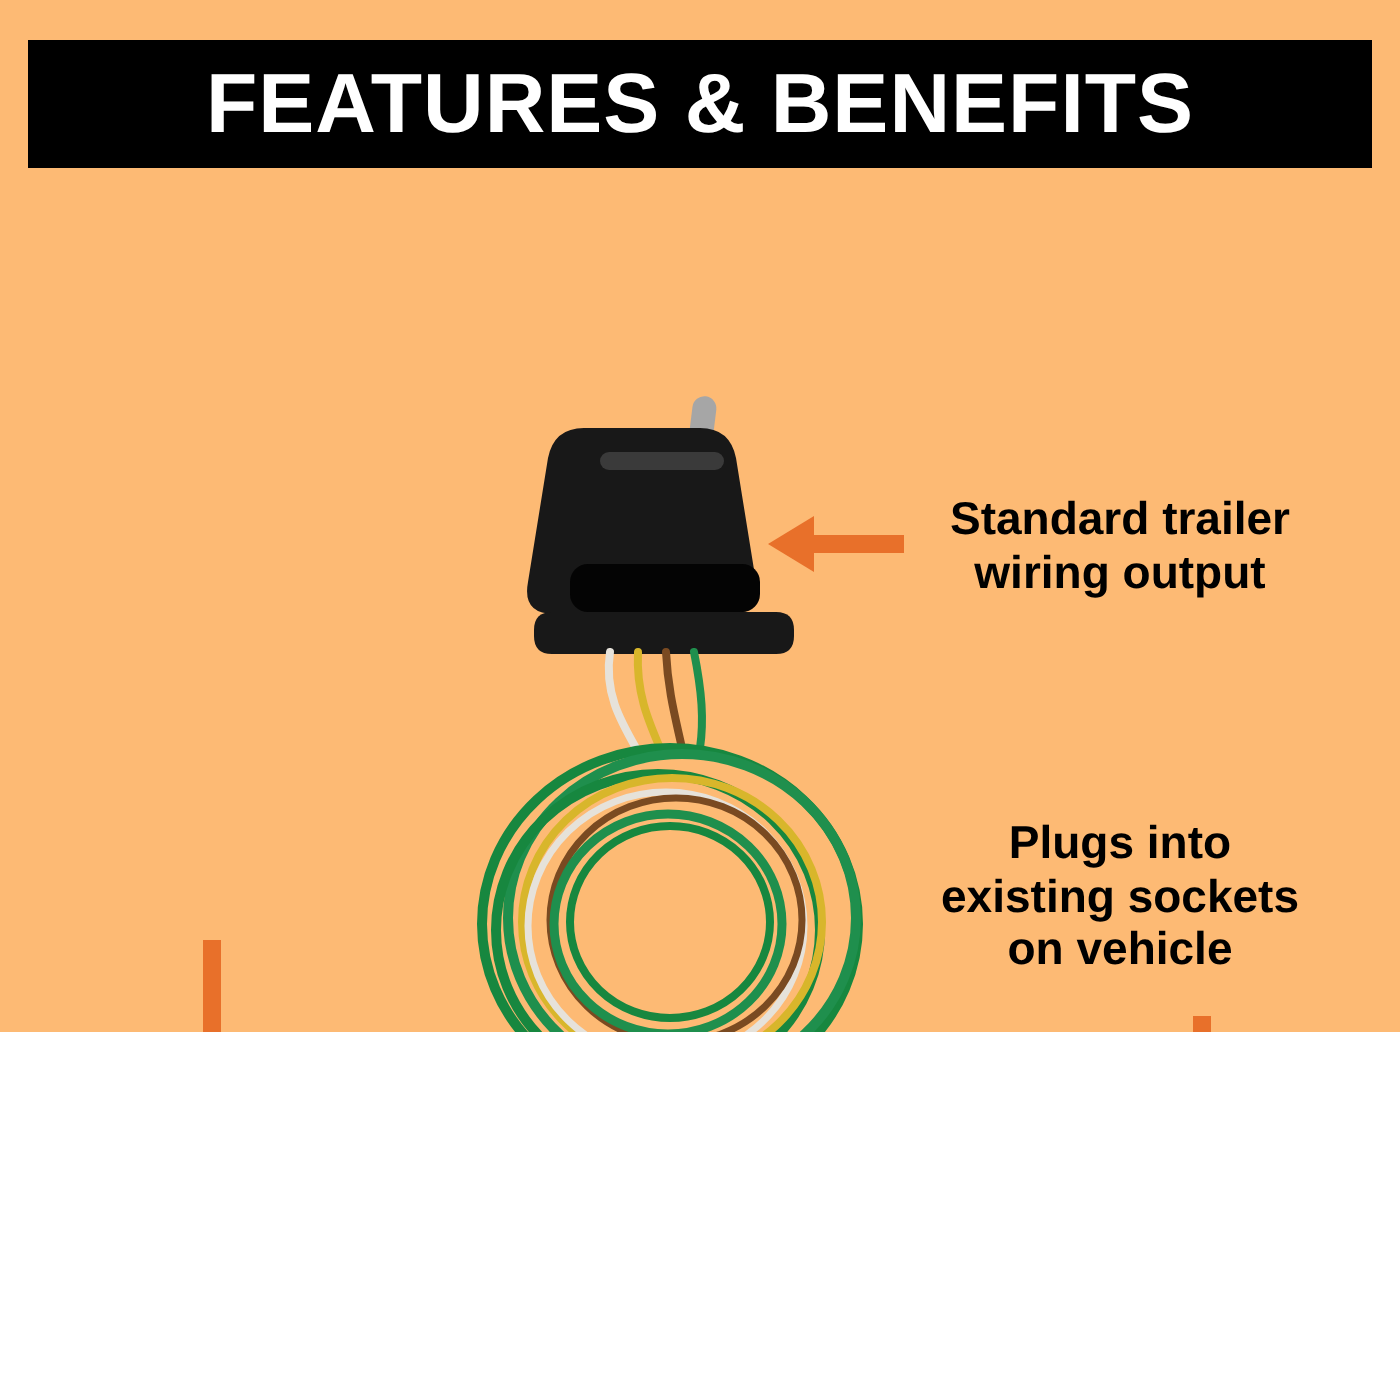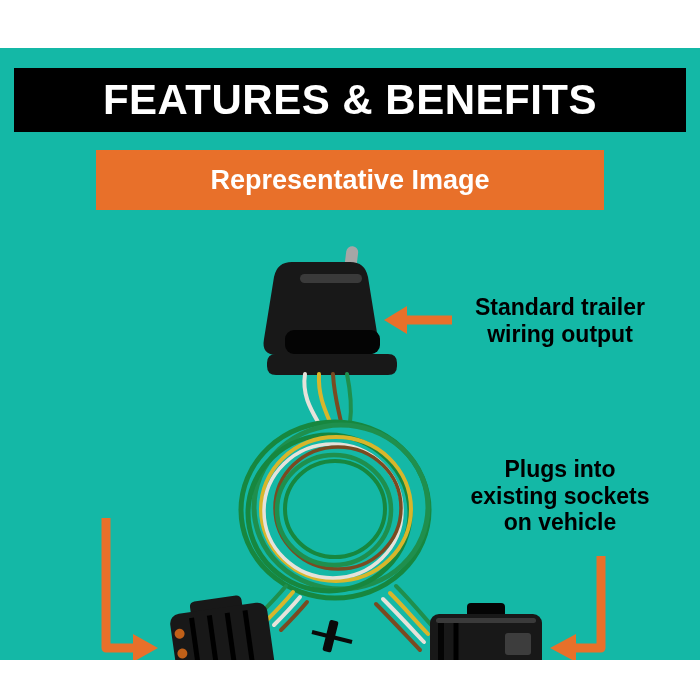--- a/index.html
+++ b/index.html
@@ -1,18 +1,18 @@
 <!DOCTYPE html>
 <html style="--orange: #E8702A; --banner-black: #000000; --wire-green: #1F8F4D; --wire-yellow: #D8B62B; --wire-white: #E6E2DA; --wire-brown: #7A4A21;"><head>
 <meta charset="utf-8">
 <style>
   html,body{margin:0;padding:0;background:#fff;}
   .canvas{
-    position:relative;width:700px;height:612px;background:#14b8a6;overflow:hidden;
-    font-family:"Liberation Sans", sans-serif;color:#000;margin-top:48px;
+    position:relative;width:700px;height:516px;background:#fdba74;overflow:hidden;
+    font-family:"Liberation Sans", sans-serif;color:#000;
   }
   .banner{
     position:absolute;top:20px;left:14px;width:672px;height:64px;background:#000;color:#fff;
     display:flex;align-items:center;justify-content:center;
     font-weight:bold;font-size:42px;letter-spacing:.5px;white-space:nowrap;
   }
   .subbanner{
     position:absolute;top:102px;left:96px;width:508px;height:60px;background:var(--orange,#E8702A);
     color:#fff;display:flex;align-items:center;justify-content:center;
     font-weight:bold;font-size:27px;
@@ -50,23 +50,20 @@
 </style>
 </head>
 <body>
 
 <div class="canvas">
 
   <div class="banner">
     <span>FEATURES &amp; BENEFITS</span>
   </div>
 
-  <div class="subbanner">
-    <span>Representative Image</span>
-  </div>
 
   <svg class="art" viewBox="0 0 700 700" width="700" height="700">
 
     <g>
       <rect x="344" y="198" width="12" height="48" rx="6" class="metal" transform="rotate(7 350 222)"></rect>
       <path class="connector" d="M292 214 h58 q15 0 18 15 l10 62 q3 16 -13 16 h-88 q-16 0 -13 -16 l10 -62 q3 -15 18 -15 z"></path>
       <rect x="300" y="226" width="62" height="9" rx="4.5" class="connector-hi"></rect>
       <rect x="285" y="282" width="95" height="24" rx="9" class="connector-dark"></rect>
       <path class="connector" d="M276 306 h112 q9 0 9 9 v3 q0 9 -9 9 h-112 q-9 0 -9 -9 v-3 q0 -9 9 -9 z"></path>
     </g>

